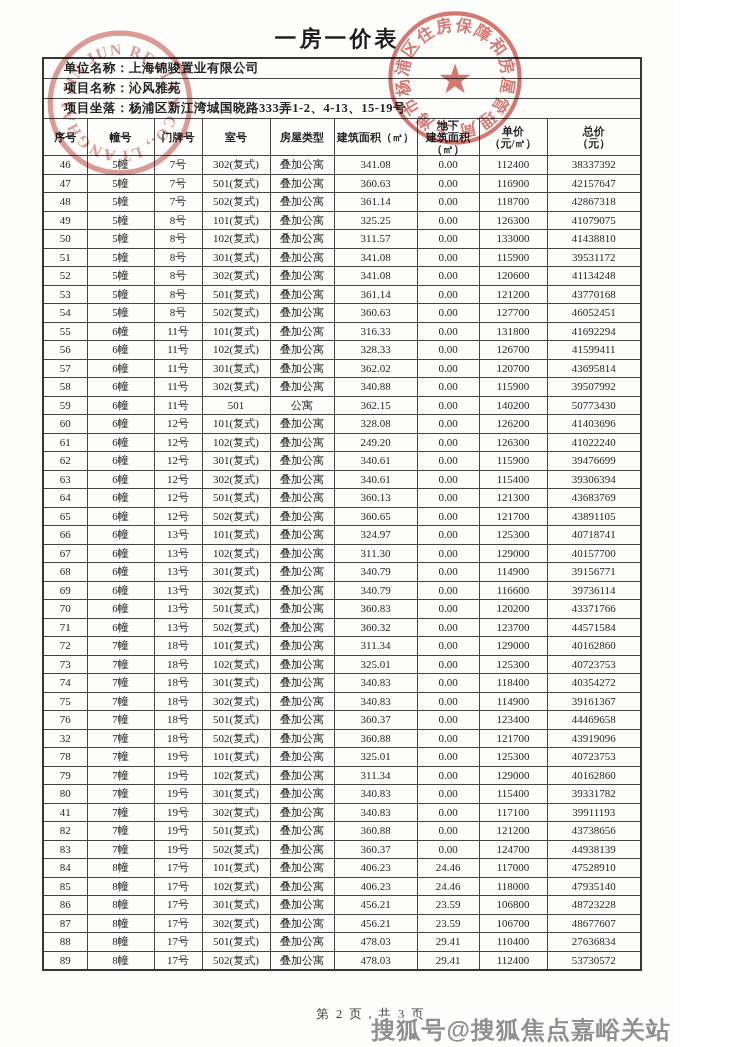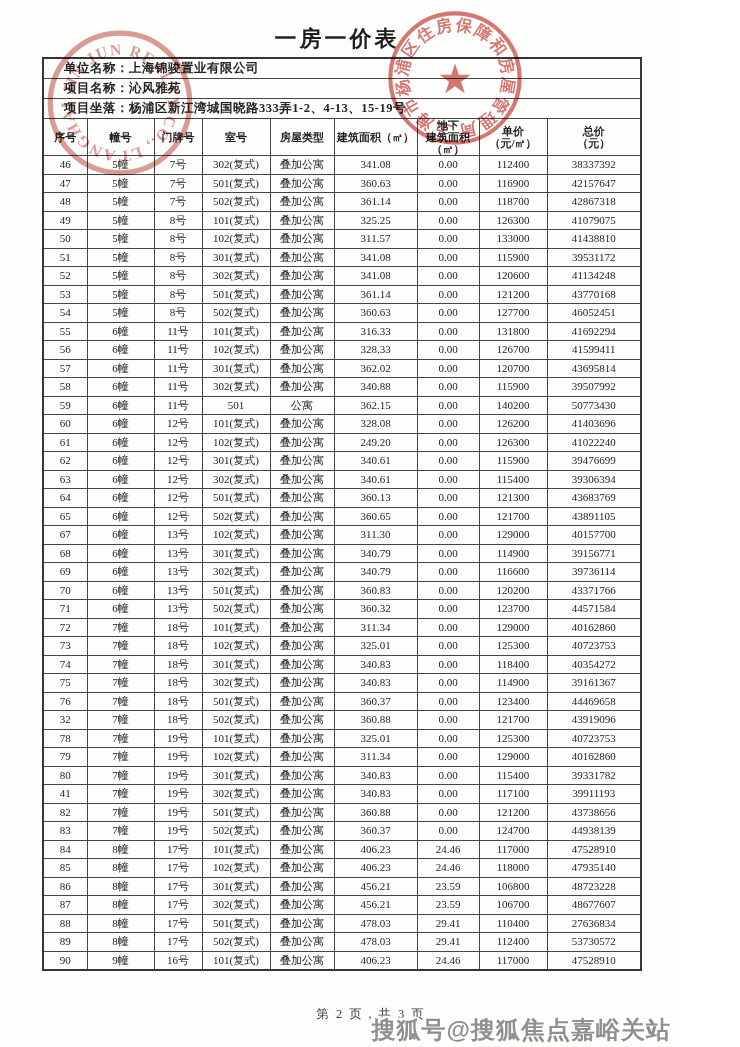--- a/index.html
+++ b/index.html
@@ -315,20 +315,31 @@
           <td>6幢</td>
           <td>12号</td>
           <td>502(复式)</td>
           <td>叠加公寓</td>
           <td>360.65</td>
           <td>0.00</td>
           <td>121700</td>
           <td>43891105</td>
         </tr>
         <tr class="data-row">
+          <td>66</td>
+          <td>6幢</td>
+          <td>13号</td>
+          <td>101(复式)</td>
+          <td>叠加公寓</td>
+          <td>324.97</td>
+          <td>0.00</td>
+          <td>125300</td>
+          <td>40718741</td>
+        </tr>
+        <tr class="data-row">
           <td>67</td>
           <td>6幢</td>
           <td>13号</td>
           <td>102(复式)</td>
           <td>叠加公寓</td>
           <td>311.30</td>
           <td>0.00</td>
           <td>129000</td>
           <td>40157700</td>
         </tr>
@@ -566,31 +577,20 @@
         <tr class="data-row">
           <td>89</td>
           <td>8幢</td>
           <td>17号</td>
           <td>502(复式)</td>
           <td>叠加公寓</td>
           <td>478.03</td>
           <td>29.41</td>
           <td>112400</td>
           <td>53730572</td>
-        </tr>
-        <tr class="data-row">
-          <td>90</td>
-          <td>9幢</td>
-          <td>16号</td>
-          <td>101(复式)</td>
-          <td>叠加公寓</td>
-          <td>406.23</td>
-          <td>24.46</td>
-          <td>117000</td>
-          <td>47528910</td>
         </tr>
       </tbody>
   </table>
 
   <svg class="stamp stamp-left" viewBox="0 0 200 200" aria-hidden="true">
     <defs>
       <path id="ringL" d="M 100,164 A 64,64 0 1 1 100.01,164"></path>
     </defs>
     <circle cx="100" cy="100" r="93" fill="none" stroke="currentColor" stroke-width="7"></circle>
     <text font-size="21" font-weight="bold" letter-spacing="2">

